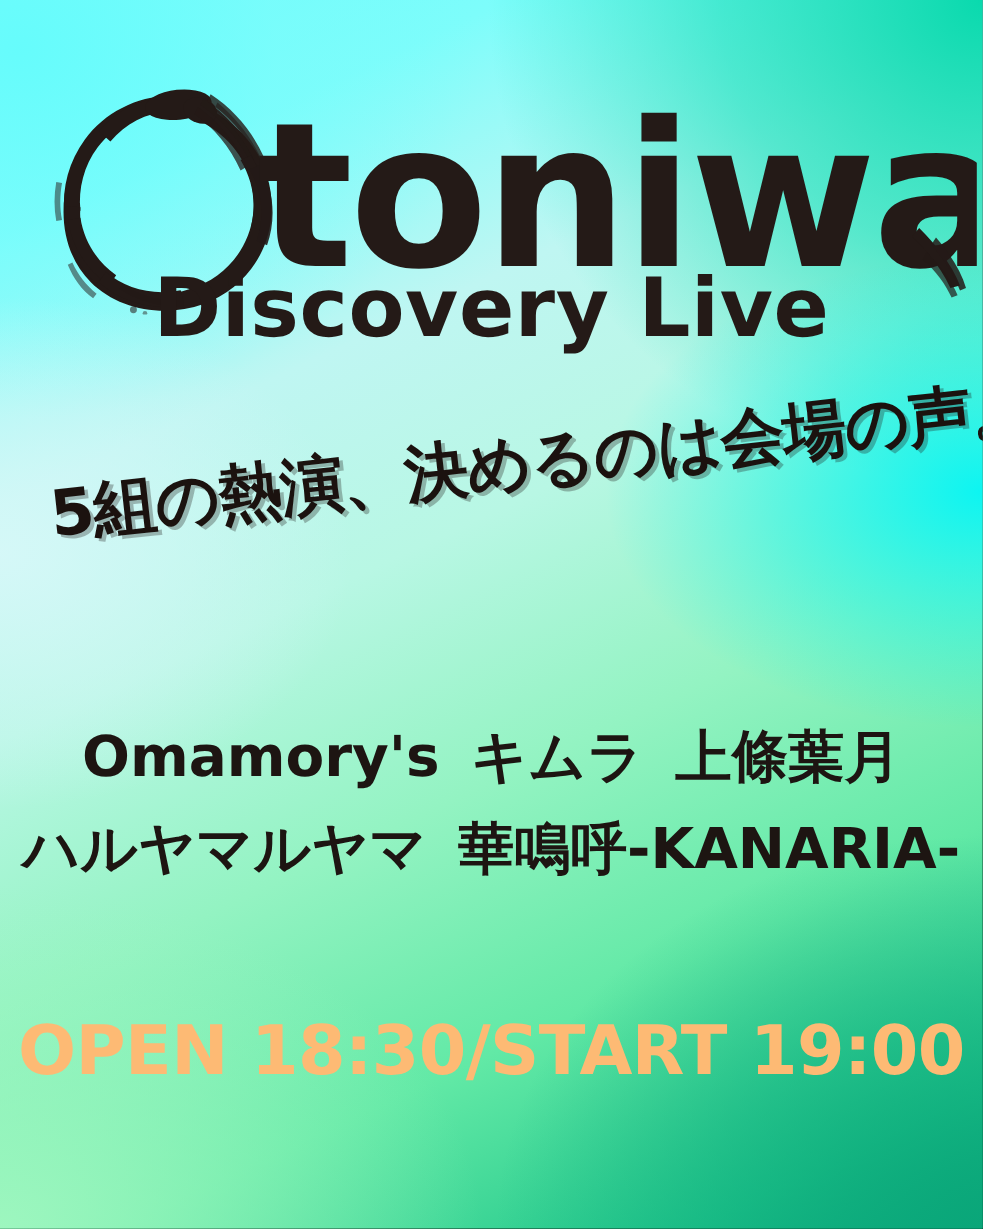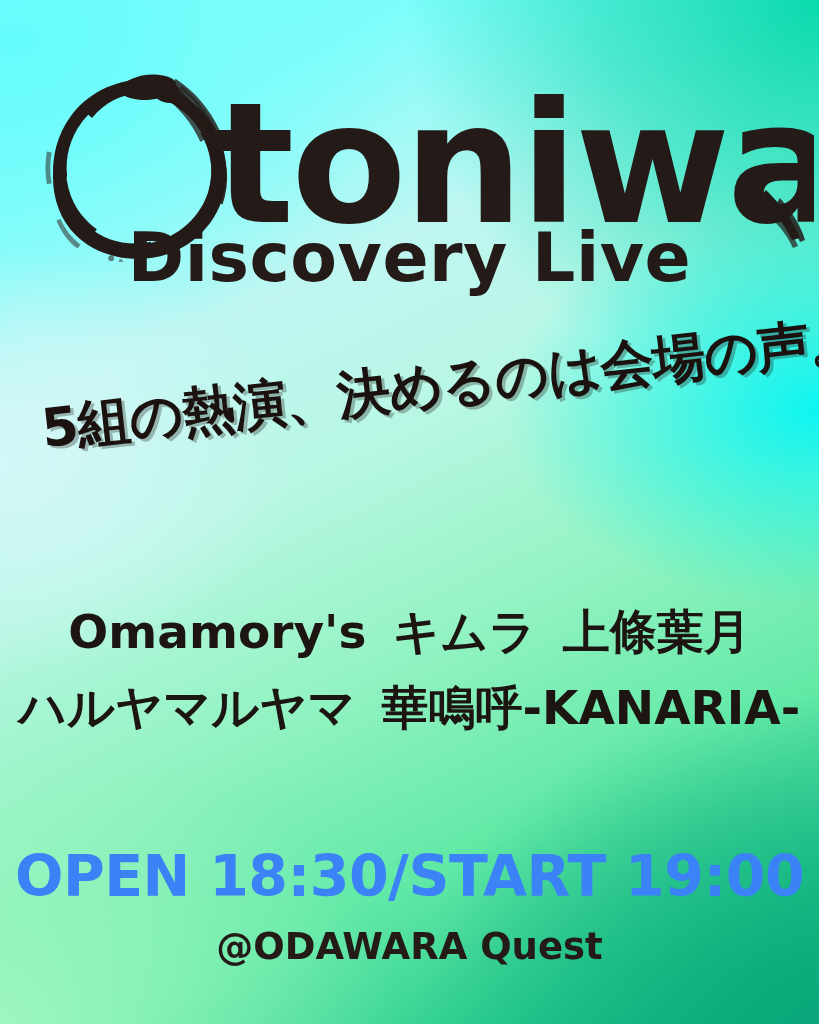--- a/index.html
+++ b/index.html
@@ -200,21 +200,21 @@
   
   .times {
     position: absolute;
     left: 0;
     top: 848px;
     width: 819px;
     text-align: center;
     font-size: 57px;
     font-weight: bold;
     letter-spacing: -0.5px;
-    color: #3b82f6;
+    color: #fdba74;
     line-height: 1;
     white-space: nowrap;
     font-family: "DejaVu Sans", "Liberation Sans", sans-serif;
   }
   .venue {
     position: absolute;
     left: 0;
     top: 928px;
     width: 819px;
     text-align: center;
@@ -317,16 +317,15 @@
     <div class="artist-line artist-line-1">
       <span>Omamory's</span><span class="artist-gap"></span><span>キムラ</span><span class="artist-gap"></span><span>上條葉月</span>
     </div>
 
     <div class="artist-line artist-line-2">
       <span>ハルヤマルヤマ</span><span class="artist-gap"></span><span>華鳴呼-KANARIA-</span>
     </div>
 
     <div class="times">OPEN 18:30/START 19:00</div>
 
-    <div class="venue">@ODAWARA Quest</div>
 
   </div>
 </div>
 
 </body></html>

